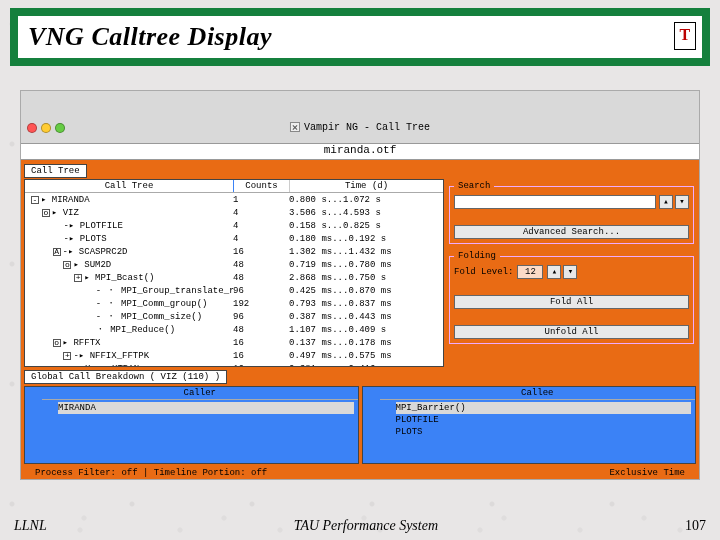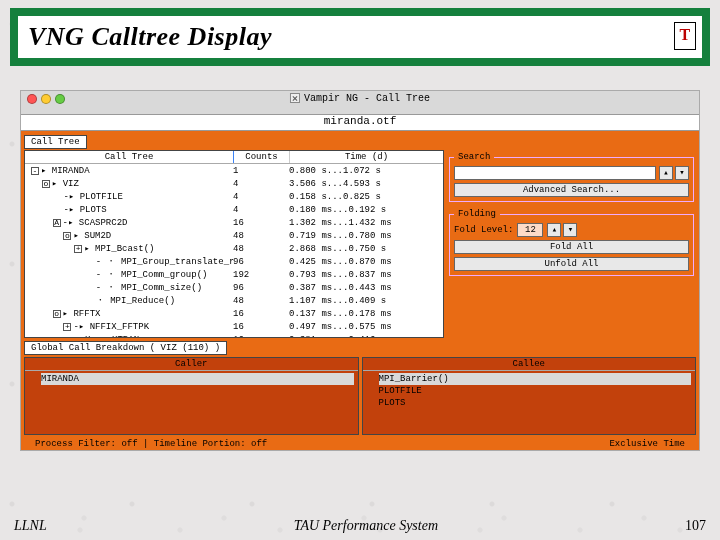--- a/index.html
+++ b/index.html
@@ -6,21 +6,21 @@
   body{width:720px;height:540px;background:#e8e6e6;font-family:"Times New Roman",serif;overflow:hidden;position:relative;}
   
   body::before{content:"";position:absolute;inset:0;background:
     radial-gradient(circle at 10% 20%,rgba(0,0,0,0.05) 2px,transparent 3px),
     radial-gradient(circle at 60% 70%,rgba(0,0,0,0.04) 2px,transparent 3px),
     radial-gradient(circle at 80% 30%,rgba(0,0,0,0.04) 2px,transparent 3px);
     background-size:120px 120px,140px 140px,100px 100px;pointer-events:none;}
   .title-banner{position:relative;margin:8px 10px 16px 10px;border:8px solid #15803d;background:#fff;padding:6px 10px;font-size:26px;font-weight:bold;font-style:italic;letter-spacing:0.5px;}
   .corner-logo{position:absolute;top:6px;right:6px;width:22px;height:28px;border:1px solid #000;background:#fff;font-size:16px;text-align:center;line-height:24px;color:#b00;font-style:normal;}
   .app{position:relative;margin:24px 20px 0 20px;border:1px solid #aaa;font-family:"Courier New",monospace;font-size:9px;color:#000;background:#d9d9d9;}
-  .app-top{background:#d9d9d9;height:24px;position:relative;border-bottom:1px solid #999;}
+  .app-top{background:#d9d9d9;height:24px;position:relative;border-bottom:1px solid #999;margin-top:29px;}
   .traffic{position:absolute;left:6px;top:3px;display:flex;gap:4px;}
   .tl{width:10px;height:10px;border-radius:50%;border:1px solid rgba(0,0,0,0.3);}
   .tl.r{background:#f55;} .tl.y{background:#fc3;} .tl.g{background:#6c4;}
   .app-title{position:absolute;left:50%;top:2px;transform:translateX(-50%);font-size:10px;}
   .xico{display:inline-block;width:10px;height:10px;background:#eee;border:1px solid #888;margin-right:4px;vertical-align:middle;position:relative;}
   .xico::before,.xico::after{content:"";position:absolute;left:1px;right:1px;top:50%;border-top:1px solid #555;}
   .xico::before{transform:rotate(45deg);} .xico::after{transform:rotate(-45deg);}
   .app-sub{background:#fff;height:16px;border-bottom:1px solid #999;text-align:center;font-size:11px;line-height:12px;}
   .app-body{background:#e96b14;padding:3px;}
   .section-label{background:#fff;border:1px solid #444;display:inline-block;padding:1px 6px;margin:1px 0;font-size:9px;}
@@ -34,29 +34,29 @@
   .trow{display:flex;font-size:9px;line-height:13px;white-space:pre;}
   .trow .label{flex:0 0 202px;overflow:hidden;}
   .trow .cnt{flex:0 0 56px;text-align:left;}
   .trow .tim{flex:1;}
   .exp{display:inline-block;width:8px;height:8px;border:1px solid #555;text-align:center;line-height:6px;font-size:8px;margin-right:2px;}
   .bar{color:#444;}
   .side{flex:1;display:flex;flex-direction:column;gap:3px;}
   fieldset{border:1px solid #f0abfc;padding:4px;margin:2px;position:relative;}
   legend{font-size:9px;padding:0 4px;}
   .sinput{width:100%;height:14px;border:1px solid #666;font-size:9px;padding:0 2px;font-family:inherit;}
-  .sbtn{display:block;width:100%;border:1px solid #666;background:#e8e8e8;font-size:9px;padding:1px 0;margin-top:3px;font-family:inherit;text-align:center;cursor:pointer;}
+  .sbtn{display:block;width:100%;border:1px solid #666;background:#e8e8e8;font-size:9px;padding:1px 0;margin-top:16px;font-family:inherit;text-align:center;cursor:pointer;}
   .sarrows{display:flex;gap:2px;}
   .sarrows .sq{width:14px;height:14px;border:1px solid #666;background:#e8e8e8;text-align:center;line-height:12px;cursor:pointer;}
   .fold-row{display:flex;align-items:center;gap:4px;}
   .fold-row label{font-size:9px;flex:0 0 auto;}
   .numf{width:26px;height:14px;border:1px solid #666;background:#fddbc7;font-size:9px;text-align:center;font-family:inherit;}
   .breakdown-label{background:#fff;border:1px solid #444;display:inline-block;padding:1px 6px;margin-top:3px;font-size:9px;}
   .breakdown{display:flex;gap:3px;margin-top:2px;}
-  .bk-pane{flex:1;background:#c2410c;border:1px solid #444;height:78px;overflow:hidden;}
+  .bk-pane{flex:1;background:#3b82f6;border:1px solid #444;height:78px;overflow:hidden;padding-left:17px;}
   .bk-head{text-align:center;border-bottom:1px solid #aaa;font-size:9px;padding:1px;}
   .bk-body{padding:2px 4px;font-size:9px;line-height:12px;margin-left:12px;}
   .hl{background:#d9d9d9;}
   .status{background:#e96b14;color:#000;font-size:9px;padding:1px 14px;display:flex;justify-content:space-between;}
   .footer{position:absolute;bottom:6px;left:0;right:0;display:flex;justify-content:space-between;padding:0 14px;font-family:"Times New Roman",serif;font-size:14px;font-style:italic;}
   .footer .fr{font-style:normal;}
 </style>
 </head>
 <body>
 

